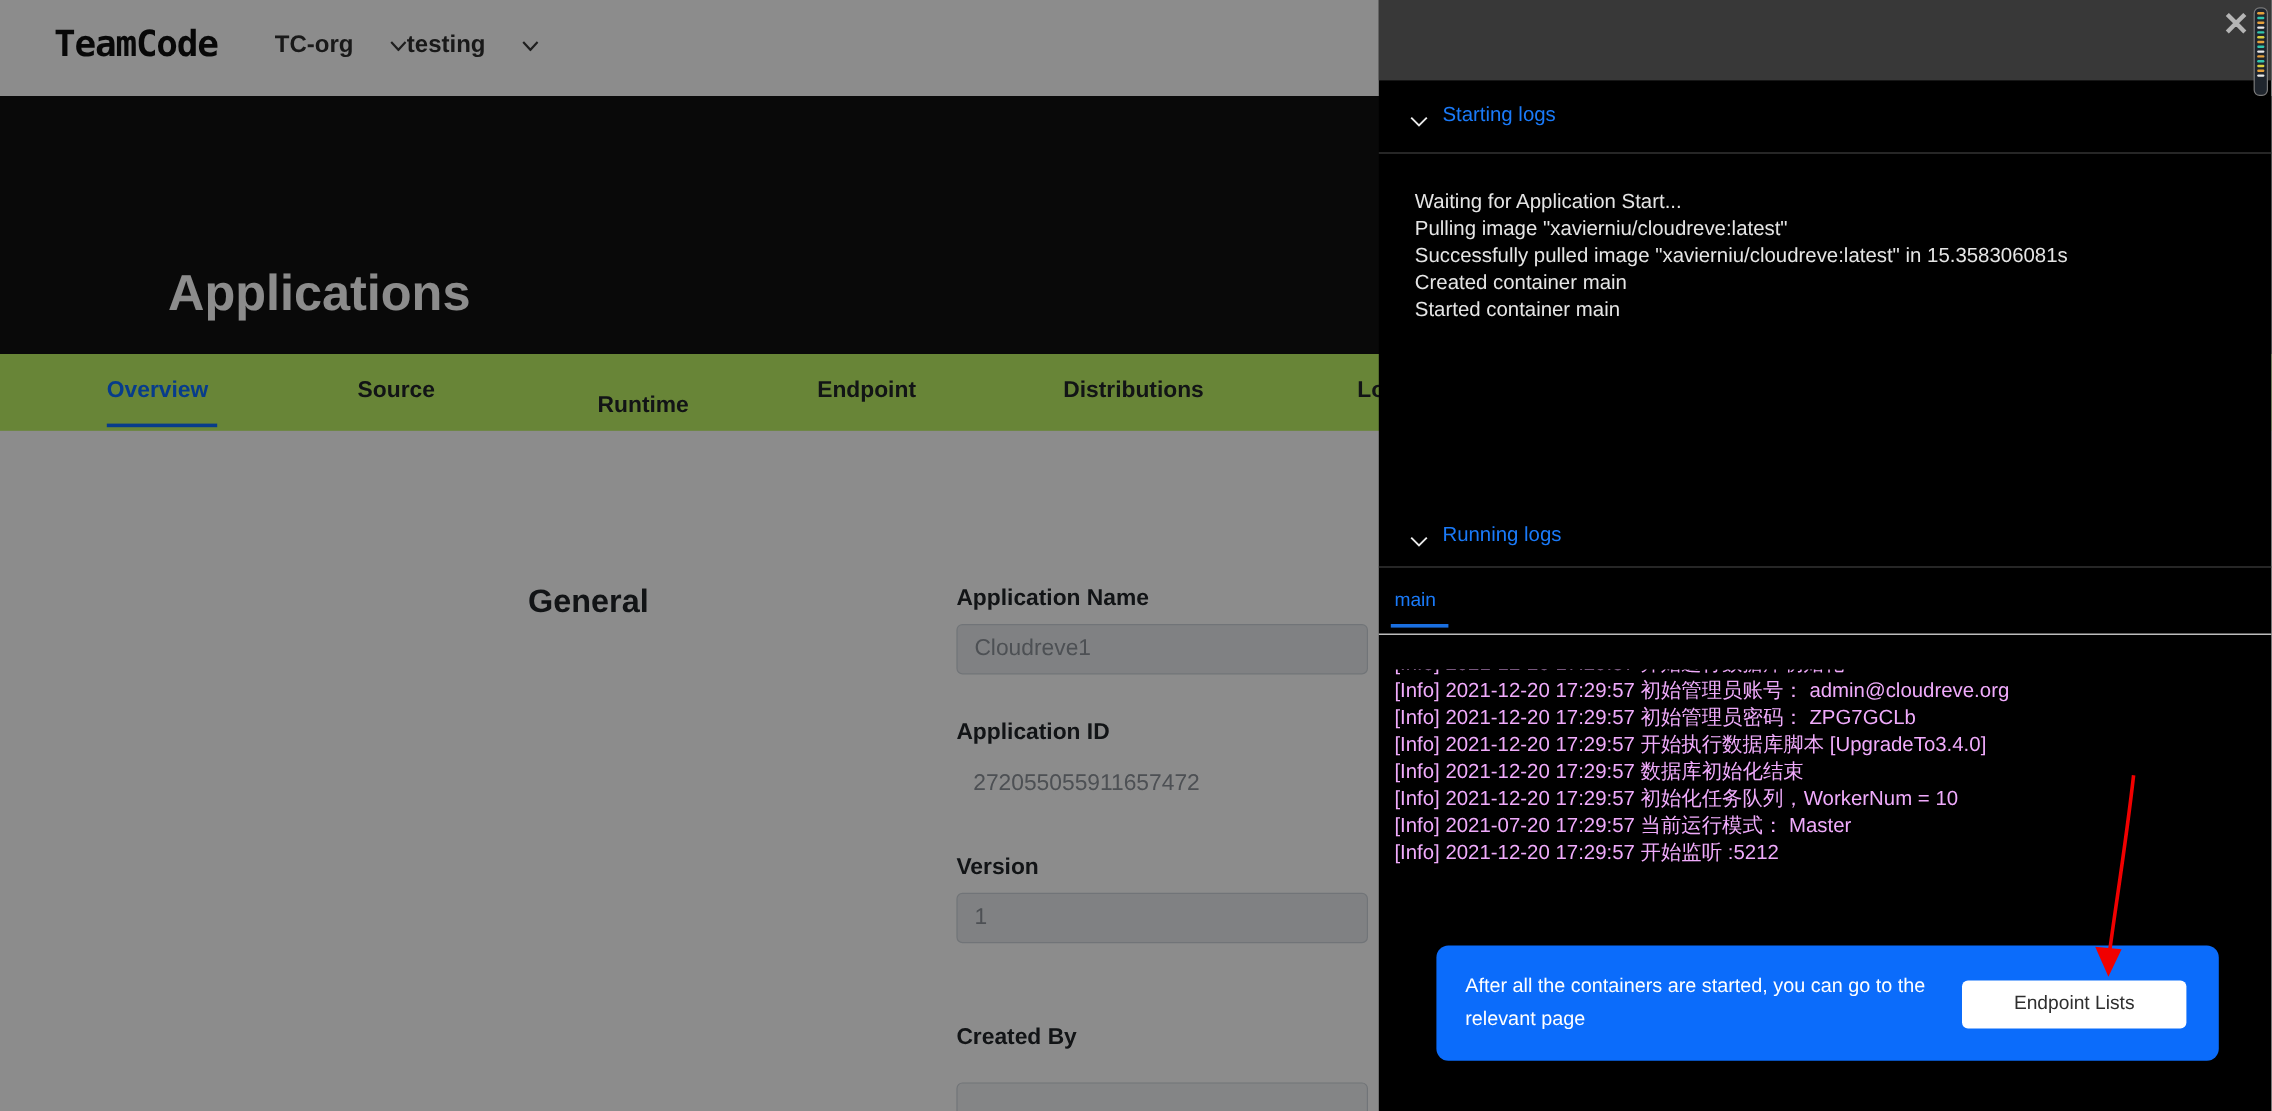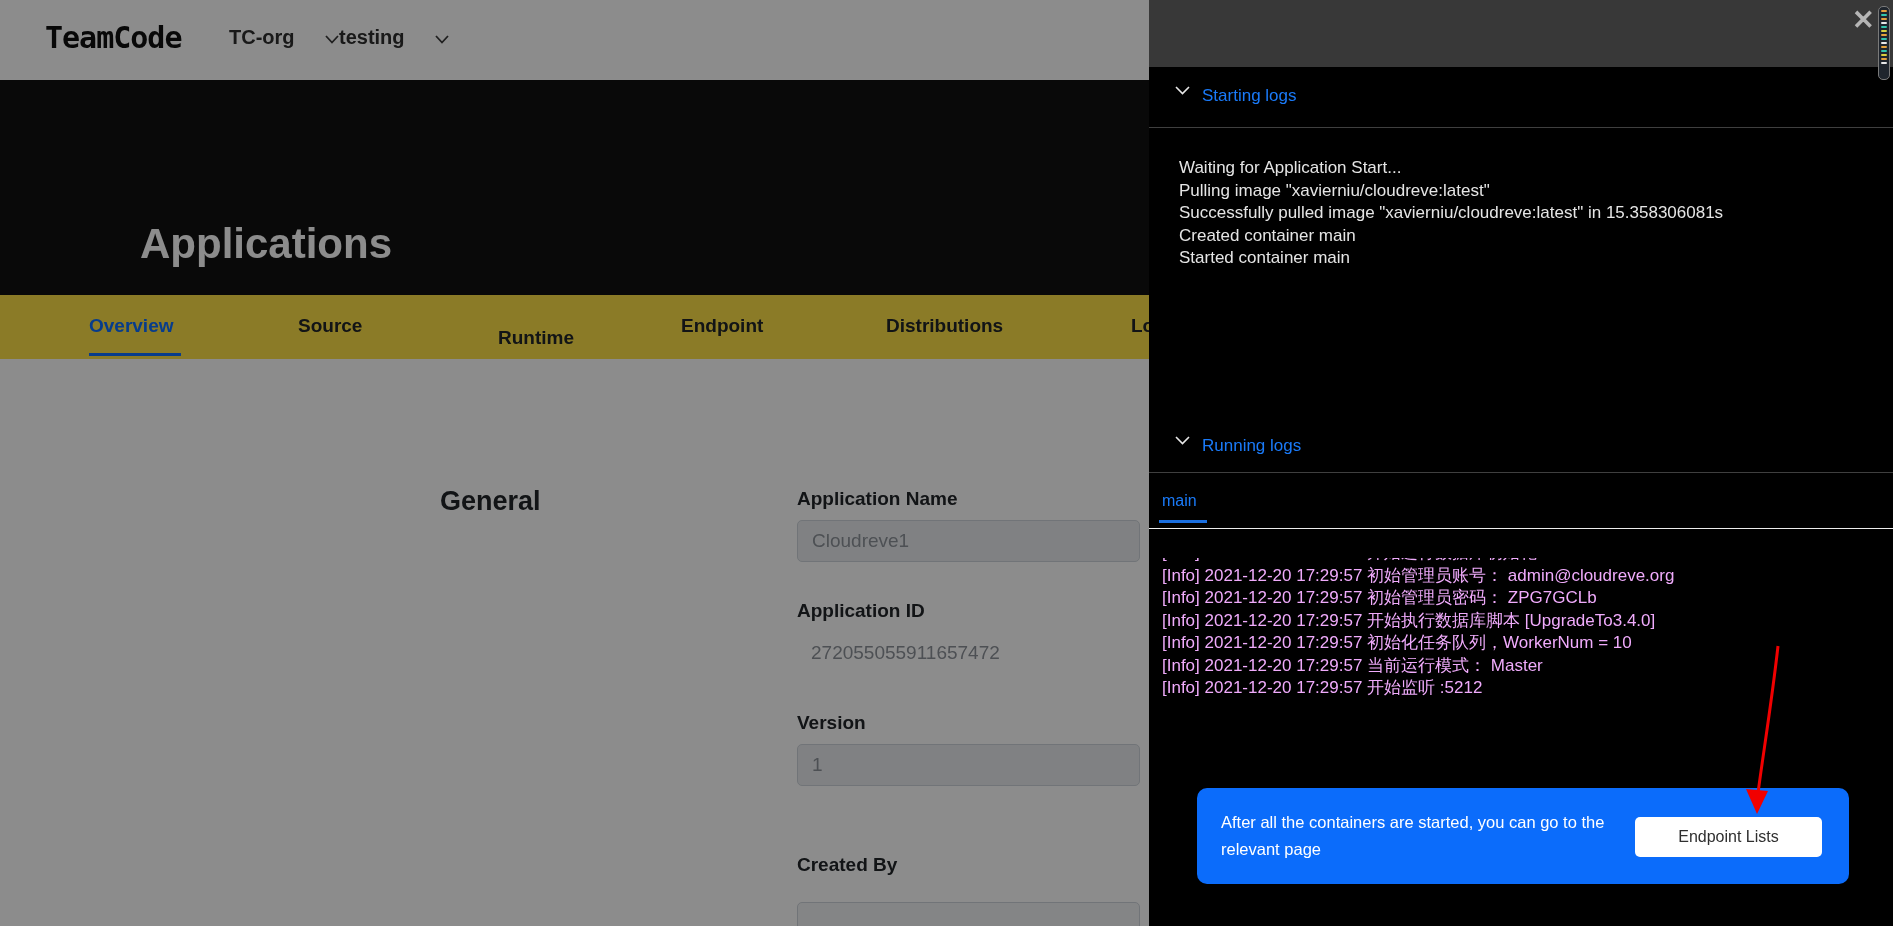--- a/index.html
+++ b/index.html
@@ -12,21 +12,21 @@
   
   .page{position:absolute;inset:0;background:#fff;}
   .topbar{position:absolute;left:0;top:0;width:100%;height:80px;background:#fff;}
   .logo{position:absolute;left:45px;top:20px;font-family:"DejaVu Sans Mono",monospace;
         font-weight:700;font-size:30px;color:#101010;letter-spacing:-1px;}
   .hdr-dd{position:absolute;top:26px;display:flex;align-items:flex-start;gap:30px;
           font-size:20px;font-weight:700;color:#2f2f2f;cursor:pointer;}
   .hdr-dd svg{margin-top:3px;}
   .hero{position:absolute;left:0;top:80px;width:100%;height:215px;background:#121212;}
   .hero h1{position:absolute;left:140px;top:140px;margin:0;font-size:42px;font-weight:700;color:#ffffff;}
-  .tabsbar{position:absolute;left:0;top:295px;width:100%;height:64px;background:#fde047;}
+  .tabsbar{position:absolute;left:0;top:295px;width:100%;height:64px;background:#bef264;}
   .tab{position:absolute;top:20px;font-size:19px;font-weight:700;color:#212529;cursor:pointer;white-space:nowrap;}
   .tab.active{color:#0d6efd;}
   .tab-underline{position:absolute;top:58px;left:89px;width:92px;height:3px;background:#0d6efd;}
   .section-title{position:absolute;left:440px;top:486px;font-size:27px;font-weight:700;color:#212529;}
   .fld-label{position:absolute;left:797px;font-size:19px;font-weight:600;color:#212529;}
   .fld-input{position:absolute;left:797px;width:343px;height:42px;box-sizing:border-box;
              border:1px solid #ced4da;border-radius:5px;background:#e9ecef;
              color:#8d9299;font-size:19px;padding:0 14px;font-family:"Liberation Sans",sans-serif;}
   .fld-plain{position:absolute;left:797px;padding-left:14px;font-size:19px;color:#8d9299;}
   .fld-input.empty{background:#f1f3f5;}
@@ -38,21 +38,21 @@
   .drawer{position:absolute;left:1149px;top:0;width:744px;height:926px;background:#000;color:#f2f2f2;}
   .drawer-head{position:absolute;left:0;top:0;width:100%;height:67px;background:#383838;}
   .drawer-close{position:absolute;left:703px;top:4px;font-size:27px;font-weight:700;
                 color:#b5b5b5;cursor:pointer;line-height:32px;}
   .minimap{position:absolute;left:729px;top:6px;width:12px;height:74px;border:1px solid #7a7a7a;
            border-radius:5px;background:#1f252d;box-sizing:border-box;padding:3px 2px;
            display:flex;flex-direction:column;gap:2px;overflow:hidden;}
   .minimap i{display:block;height:2px;border-radius:1px;}
   .mc1{background:#e5a13c;} .mc2{background:#32c6ad;} .mc3{background:#e8e8e8;} .mc4{background:#d9cf3f;}
 
-  .sec-head{position:absolute;display:flex;align-items:flex-start;gap:12px;cursor:pointer;}
+  .sec-head{position:absolute;display:flex;align-items:flex-end;gap:12px;cursor:pointer;}
   .sec-head .chev{display:flex;}
   .sec-title{font-size:17px;color:#1a7af8;}
   .divider{position:absolute;left:0;width:100%;height:1px;background:#3f3f3f;}
   .divider.bright{background:#ececec;}
 
   .loglines{position:absolute;font-size:17px;line-height:22.6px;color:#e5e5e5;white-space:nowrap;}
   .main-tab{position:absolute;left:13px;top:492px;font-size:16px;color:#1a7af8;cursor:pointer;}
   .main-underline{position:absolute;left:10px;top:520px;width:48px;height:3px;background:#1a6fe0;}
   .run-clip{position:absolute;left:13px;top:558px;right:16px;height:200px;overflow:hidden;}
   .run-clip .inner{margin-top:-16px;font-size:17px;line-height:22.5px;color:#f0abfc;white-space:nowrap;}
@@ -175,22 +175,23 @@
   <div class="main-tab">main</div>
   <div class="main-underline"></div>
   <div class="divider bright" style="top:528px;"></div>
 
   <div class="run-clip">
     <div class="inner">
       <div>[Info] 2021-12-20 17:29:57 开始进行数据库初始化</div>
       <div>[Info] 2021-12-20 17:29:57 初始管理员账号： admin@cloudreve.org</div>
       <div>[Info] 2021-12-20 17:29:57 初始管理员密码： ZPG7GCLb</div>
       <div>[Info] 2021-12-20 17:29:57 开始执行数据库脚本 [UpgradeTo3.4.0]</div>
+      <div>[Info] 2021-12-20 17:29:57 数据库初始化结束</div>
       <div>[Info] 2021-12-20 17:29:57 初始化任务队列，WorkerNum = 10</div>
-      <div>[Info] 2021-12-20 17:29:57 当前运行模式： Master</div>
+      <div>[Info] 2021-07-20 17:29:57 当前运行模式： Master</div>
       <div>[Info] 2021-12-20 17:29:57 开始监听 :5212</div>
     </div>
   </div>
 
   <div class="notice">
     <div class="notice-msg">After all the containers are started, you can go to the relevant page</div>
     <button class="notice-btn">Endpoint Lists</button>
   </div>
 
   <svg class="arrow-svg" width="744" height="926" viewBox="0 0 744 926">

